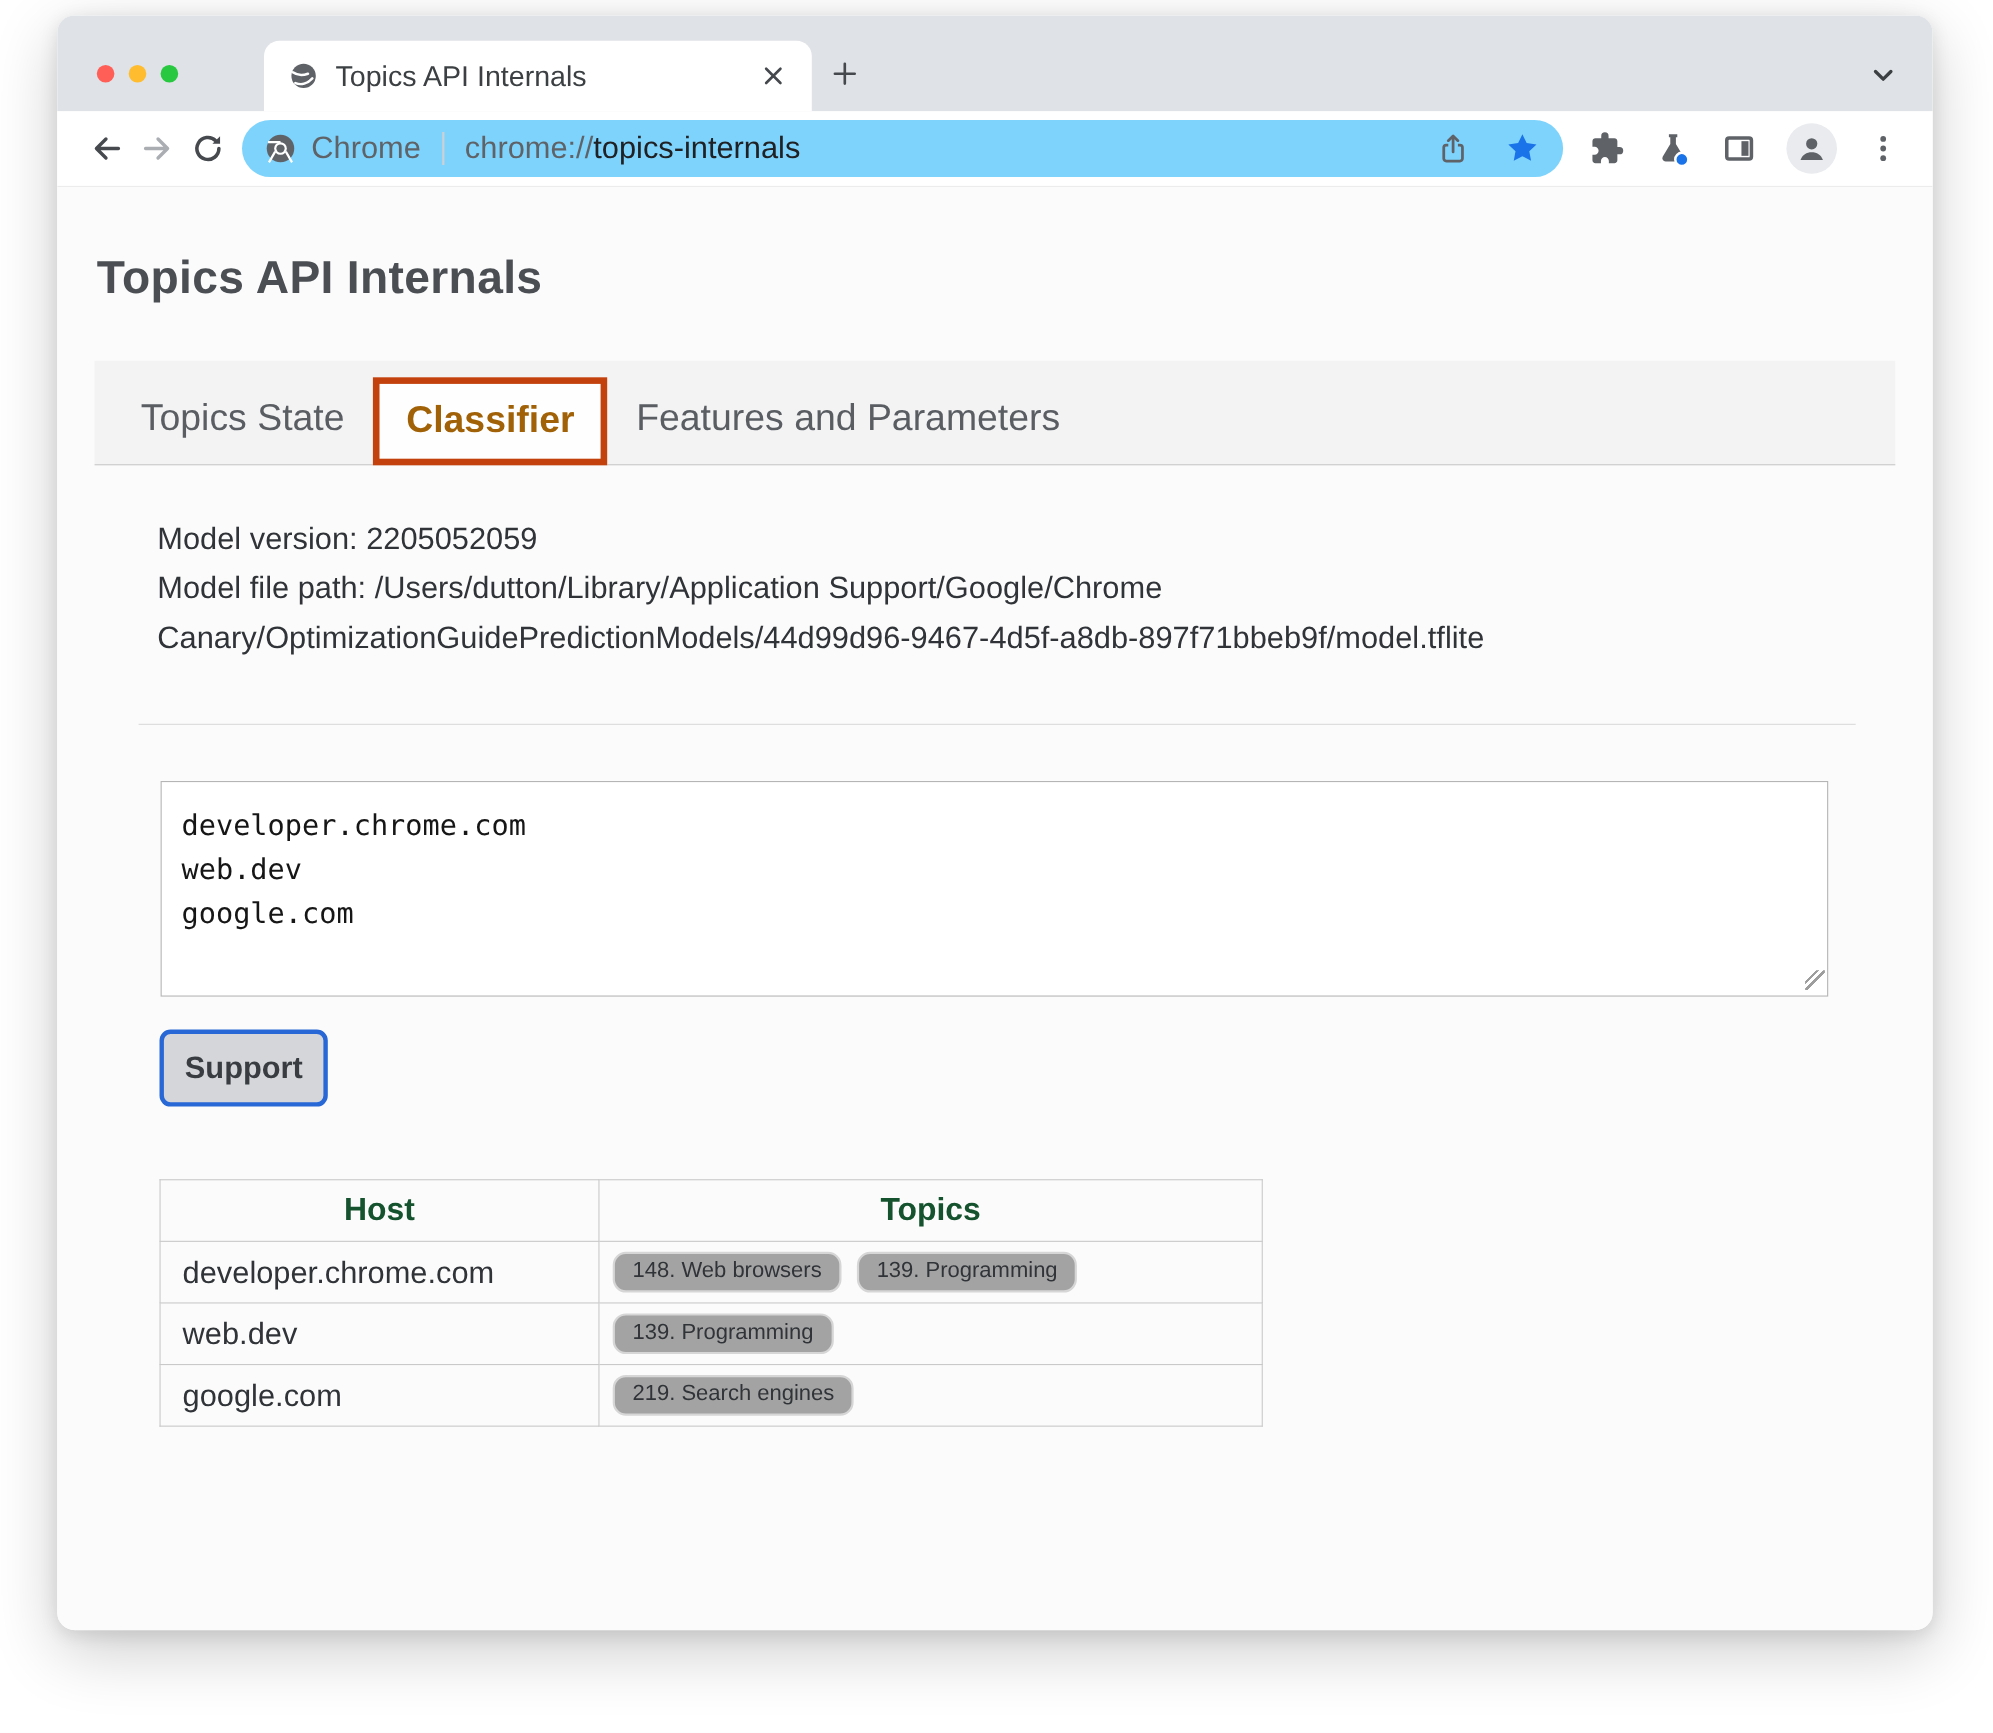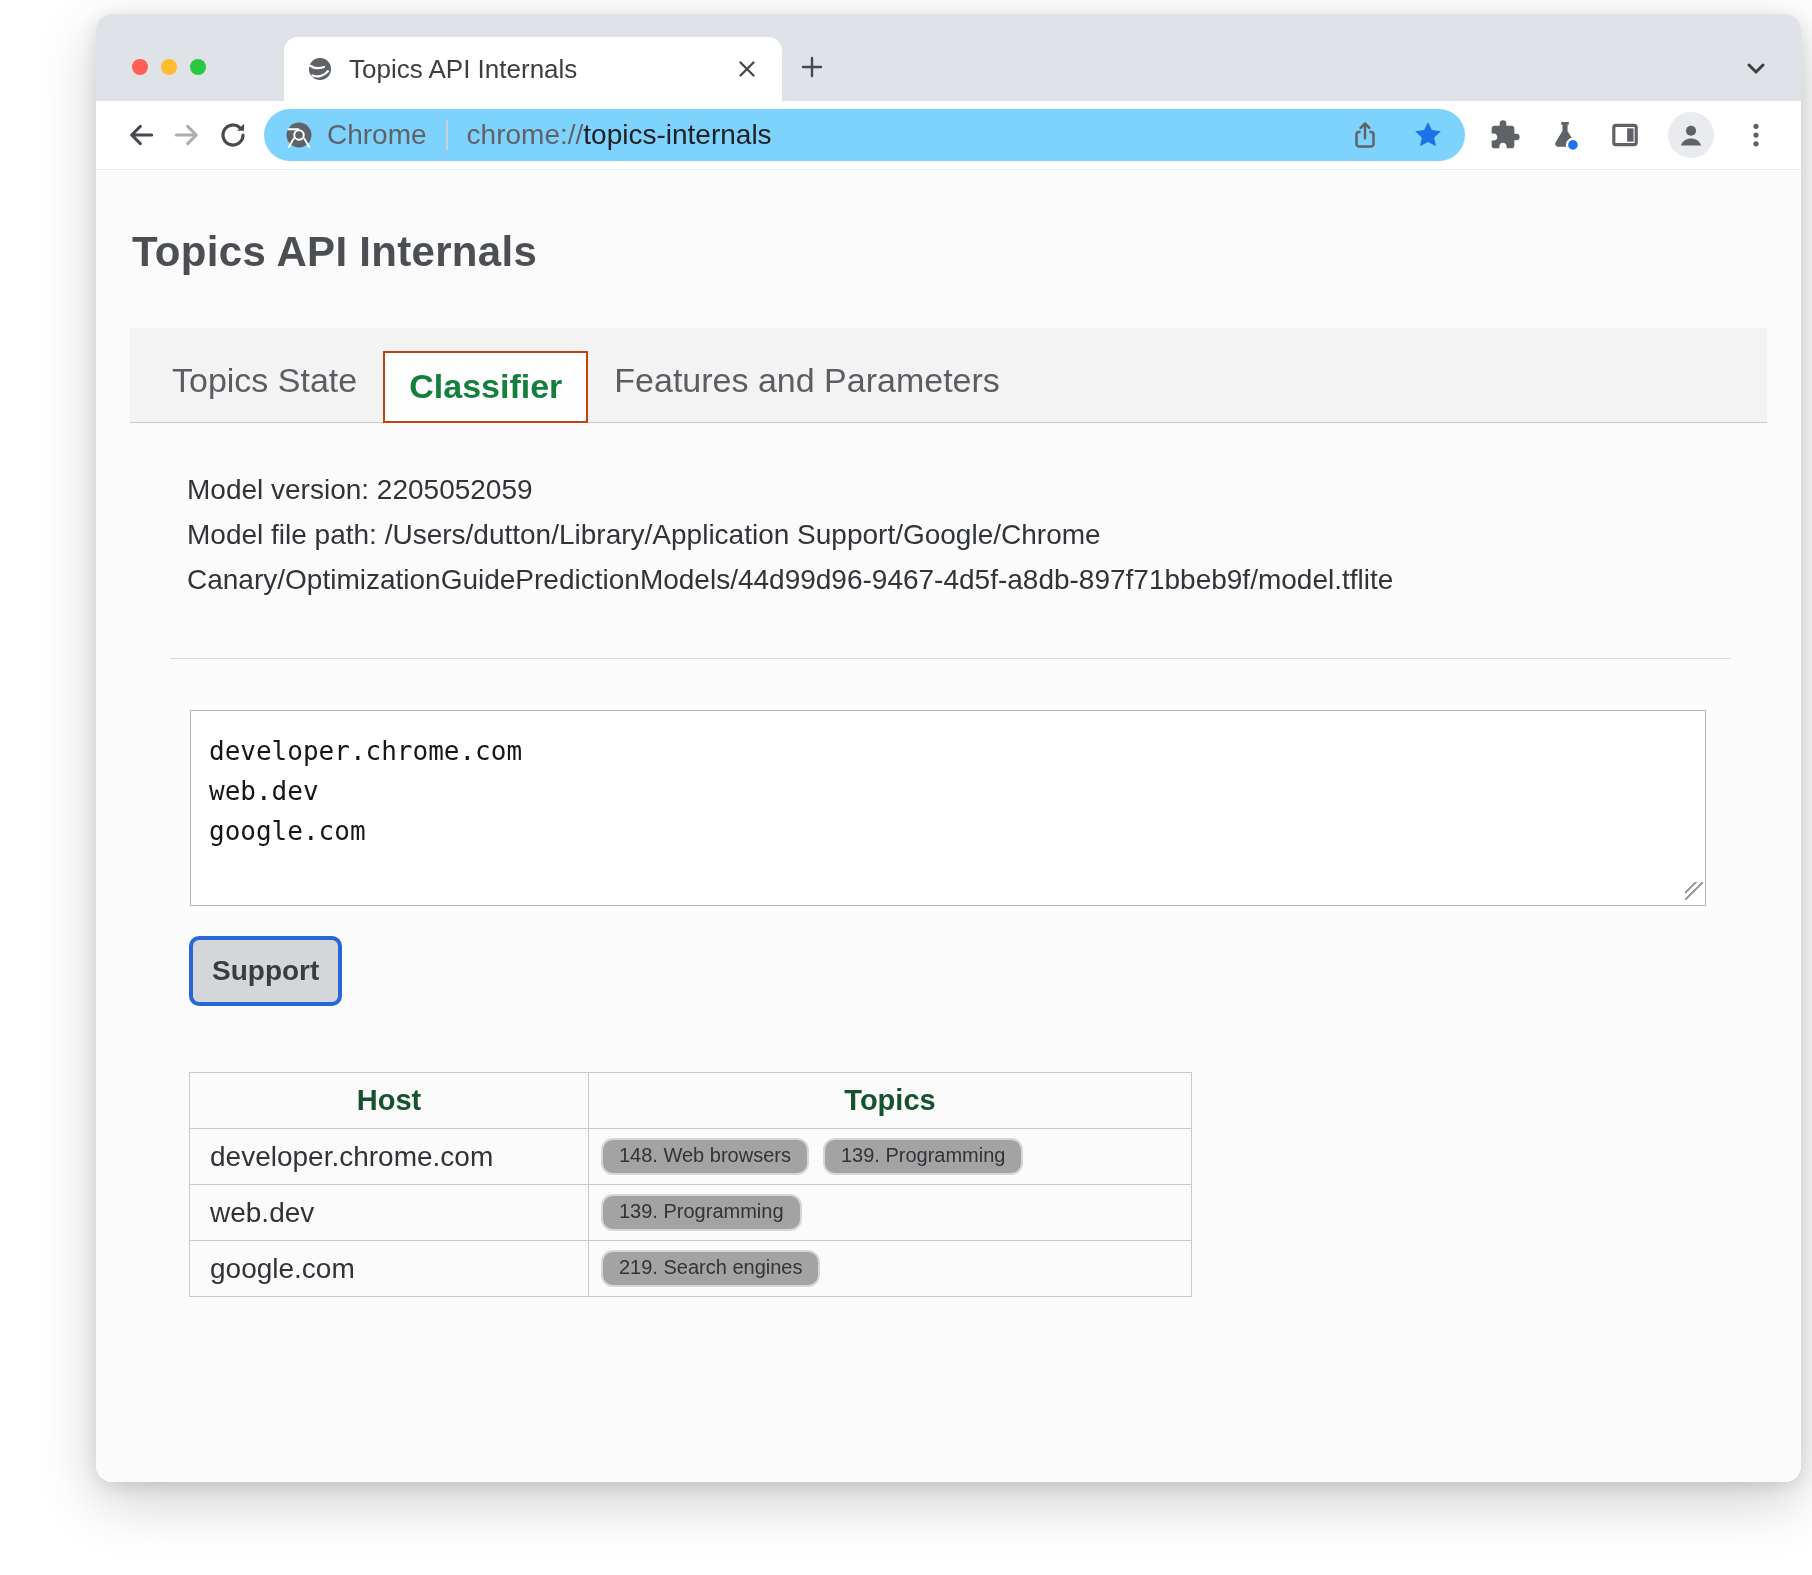--- a/index.html
+++ b/index.html
@@ -1,17 +1,17 @@
 <!DOCTYPE html>
 <html><head>
 <meta charset="utf-8">
 <style>
   html,body{margin:0;padding:0;width:1812px;height:1575px;background:#ffffff;overflow:hidden;
             font-family:"Liberation Sans",sans-serif;}
-  .stage{position:relative;width:1516px;height:1575px;margin-left:44px;}
+  .stage{position:relative;width:1516px;height:1575px;}
   .window{position:absolute;left:52px;top:14px;width:1705px;height:1468px;background:#fff;
           border-radius:16px;overflow:hidden;
           box-shadow:0 18px 60px rgba(0,0,0,.20),0 4px 16px rgba(0,0,0,.10);}
   
   .titlebar{height:87px;background:#dfe2e6;position:relative;}
   .traffic{position:absolute;left:36px;top:45px;display:flex;gap:13px;}
   .dot{width:16px;height:16px;border-radius:50%;}
   .btab{position:absolute;left:188px;top:23px;width:498px;height:64px;background:#fff;
         border-radius:14px 14px 0 0;display:flex;align-items:center;gap:15px;
         padding:0 22px;box-sizing:border-box;}
@@ -34,22 +34,22 @@
   .toolbar-right{display:flex;align-items:center;gap:27px;padding:0 10px;}
   .avatar-wrap{width:46px;height:46px;border-radius:50%;background:#e9ebee;
                display:flex;align-items:center;justify-content:center;}
   
   .content{height:1312px;background:#fbfbfb;box-sizing:border-box;overflow:hidden;}
   .page-title{margin:58px 0 0 36px;font-size:42px;font-weight:bold;color:#4b4f54;letter-spacing:.3px;}
   .tabs-region{margin:52px 34px 0 34px;}
   .tabs{display:flex;align-items:flex-end;background:#f3f3f4;border-bottom:1px solid #c9c9c9;
         padding-left:16px;height:95px;box-sizing:border-box;}
   .tab{padding:0 26px 22px 26px;font-size:34px;color:#5a5e63;cursor:default;}
-  .tab.selected{background:#fefefe;border:2px solid #c2410c;margin-bottom:-1px;
-                padding:14px 24px 15px 24px;font-weight:bold;color:#15803d;}
+  .tab.selected{background:#fefefe;border:6px solid #c2410c;margin-bottom:-1px;
+                padding:14px 24px 15px 24px;font-weight:bold;color:#a16207;}
   .tab-panel{padding-top:44px;}
   .model-info{margin:0 40px 0 57px;max-width:1500px;font-size:28px;color:#303337;line-height:45px;}
   .divider{border:none;border-top:1px solid #dbdbdb;margin:56px 36px 0 40px;}
   .ta-wrap{position:relative;margin:51px 0 0 60px;width:1516px;}
   .hosts-ta{width:100%;height:196px;box-sizing:border-box;border:1px solid #b5b5b5;background:#fff;
             font-family:"DejaVu Sans Mono",monospace;font-size:26px;line-height:40px;
             padding:20px 18px;color:#161616;resize:none;display:block;border-radius:0;outline:none;}
   .resize-handle{position:absolute;right:3px;bottom:6px;width:18px;height:18px;pointer-events:none;
     background:linear-gradient(135deg,transparent 0 7px,#9d9d9d 7px 9px,transparent 9px 12px,#9d9d9d 12px 14px,transparent 14px);}
   .classify-btn{margin:30px 0 0 59px;background:#d4d6d9;border:4px solid #2767d6;border-radius:10px;

